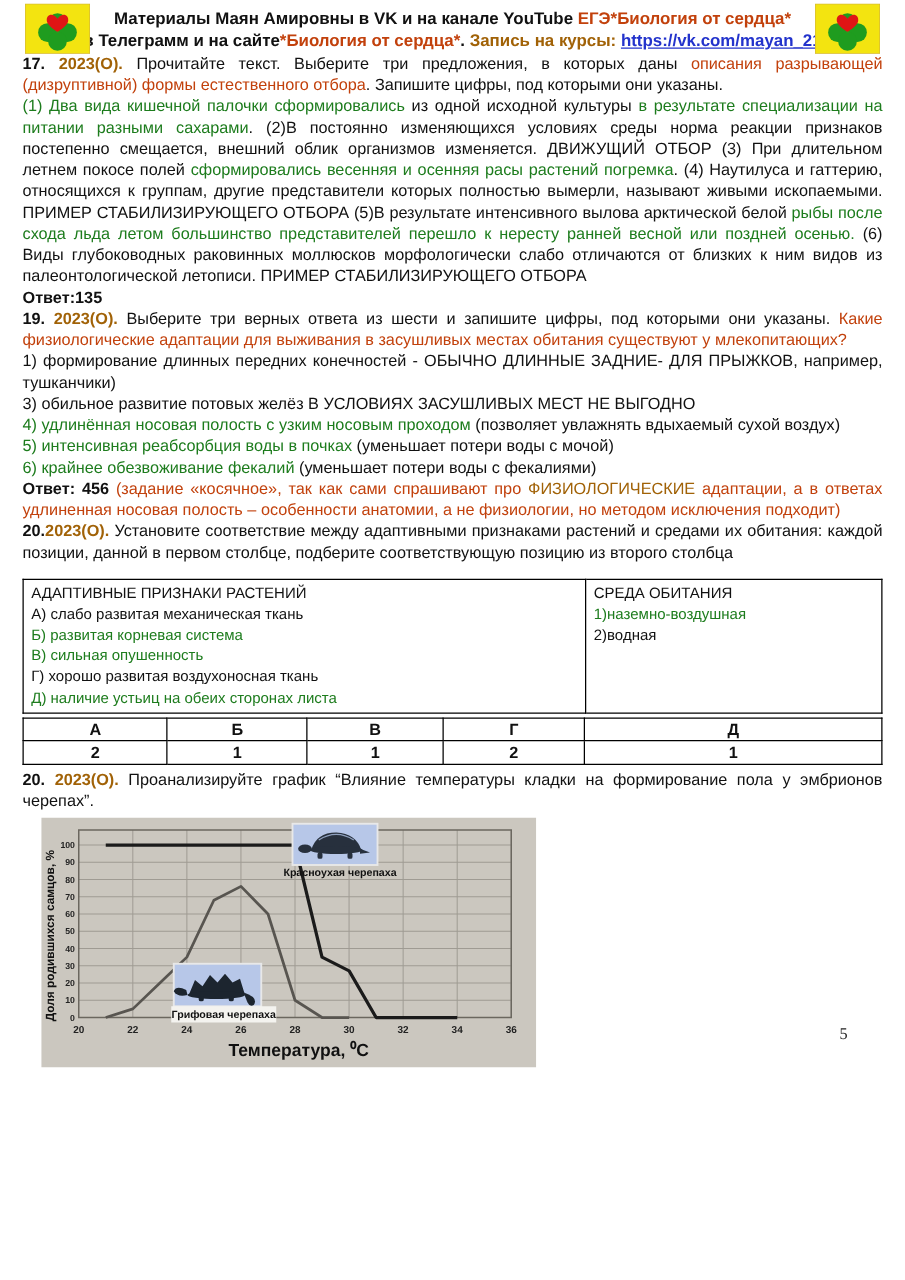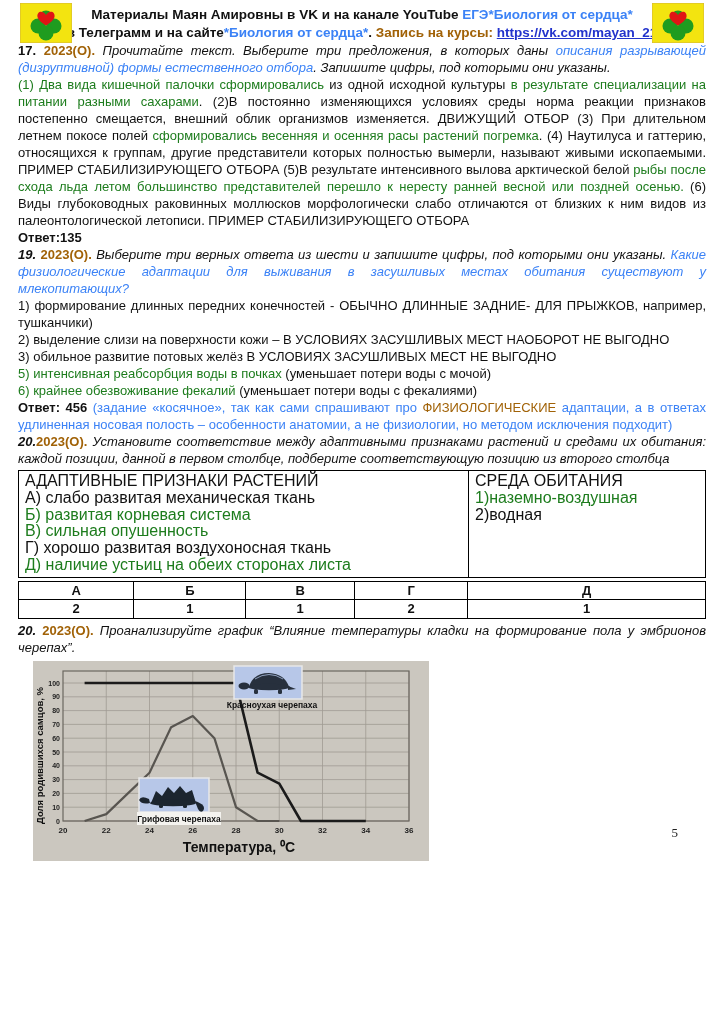--- a/index.html
+++ b/index.html
@@ -11,29 +11,29 @@
   .page{padding:6px 18px 0 18px;position:relative}
   
   .hdr{text-align:center;font-weight:bold;font-size:13.5px;line-height:18px;margin:0}
   .logo{position:absolute;top:3px;width:52px;height:40px}
   .logo.left{left:20px}
   .logo.right{left:652px}
   
   p.txt{margin:0;font-size:13px;line-height:17px;text-align:justify}
   p.tight{text-align:left}
   .c-green{color:#1d7c1d}
-  .c-blue{color:#3b82f6}
+  .c-blue{color:#c2410c}
   .c-red{color:#a16207}
   .c-link{color:#2333cc}
   .u{}
   .b{font-weight:700}
-  .i{font-style:italic}
+  .i{}
   a.seg-link{color:#2333cc;text-decoration:underline;cursor:pointer}
   
-  .q19table{width:100%;border-collapse:collapse;margin-top:3px;font-size:16px}
+  .q19table{width:100%;border-collapse:collapse;margin-top:13px;font-size:12px}
   .q19table td{border:1.6px solid #000;vertical-align:top;padding:2px 6px 3px 6px;line-height:16.8px}
   .q19table .item{white-space:nowrap}
   .anstable{width:100%;border-collapse:collapse;margin-top:3px;font-size:13px;text-align:center}
   .anstable td{border:1.6px solid #000;line-height:17.5px;font-weight:bold;padding:0}
   
   .chart-wrap{margin:5px 0 0 15px;width:396px}
   svg text{font-family:"Liberation Sans",sans-serif}
   .tick{font-size:7px;font-weight:bold;fill:#222}
   .xtick{font-size:8px}
   .clabel{font-size:8.5px;font-weight:bold;fill:#111}
@@ -72,22 +72,22 @@
   </div>
   <p class="hdr"><span class="b">Материалы Маян Амировны в VK и на канале YouTube </span><span class="c-blue b">ЕГЭ*Биология от сердца*</span></p>
   <p class="hdr"><span class="b">в Телеграмм и на сайте</span><span class="c-blue b">*Биология от сердца*</span><span class="b">. </span><span class="c-red b">Запись на курсы: </span><a href="#" class="c-link u seg-link">https://vk.com/mayan_21</a></p>
 
   <p class="txt"><span class="b">17. </span><span class="c-red b">2023(О). </span><span class="i">Прочитайте текст. Выберите три предложения, в которых даны </span><span class="c-blue i">описания разрывающей (дизруптивной) формы естественного отбора</span><span class="i">. Запишите цифры, под которыми они указаны.</span></p>
   <p class="txt"><span class="c-green">(1) </span><span class="c-green u">Два вида кишечной палочки</span><span class="c-green"> сформировались </span><span>из одной исходной культуры </span><span class="c-green">в результате специализации </span><span class="c-green u">на питании разными сахарами</span><span>. (2)В постоянно изменяющихся условиях среды норма реакции признаков </span><span class="u">постепенно смещается, внешний облик организмов изменяется.</span><span> ДВИЖУЩИЙ ОТБОР (3) При длительном летнем покосе полей </span><span class="c-green">сформировались </span><span class="c-green u">весенняя и осенняя расы</span><span class="c-green"> растений погремка</span><span>. (4) Наутилуса и гаттерию, относящихся к группам, другие представители которых полностью вымерли, называют живыми ископаемыми. ПРИМЕР СТАБИЛИЗИРУЮЩЕГО ОТБОРА (5)В результате интенсивного вылова арктической белой </span><span class="c-green">рыбы после схода льда летом большинство представителей перешло к нересту </span><span class="c-green u">ранней весной или поздней осенью.</span><span> (6) Виды глубоководных раковинных моллюсков </span><span class="u">морфологически слабо отличаются от близких к ним видов из палеонтологической летописи.</span><span> ПРИМЕР СТАБИЛИЗИРУЮЩЕГО ОТБОРА</span></p>
   <p class="txt tight b">Ответ:135</p>
 
   <p class="txt"><span class="b i">19. </span><span class="c-red b">2023(О). </span><span class="i">Выберите три верных ответа из шести и запишите цифры, под которыми они указаны. </span><span class="c-blue i">Какие физиологические адаптации для выживания в засушливых местах обитания существуют у млекопитающих?</span></p>
   <p class="txt"><span>1) формирование длинных передних конечностей - ОБЫЧНО ДЛИННЫЕ ЗАДНИЕ- ДЛЯ ПРЫЖКОВ, например, тушканчики)</span></p>
-  <p class="txt"><span>2) выделение </span><span class="u">слизи </span><span>на поверхности кожи – В УСЛОВИЯХ ЗАСУШЛИВЫХ МЕСТ НАОБОРОТ НЕ ВЫГОДНО</span></p>
   <p class="txt"><span>3) обильное развитие потовых желёз В УСЛОВИЯХ ЗАСУШЛИВЫХ МЕСТ НЕ ВЫГОДНО</span></p>
+  <p class="txt"><span class="c-green">4) удлинённая носовая полость с узким носовым проходом</span><span> (позволяет увлажнять вдыхаемый сухой воздух)</span></p>
   <p class="txt"><span class="c-green">5) интенсивная реабсорбция воды в почках</span><span> (уменьшает потери воды с мочой)</span></p>
   <p class="txt"><span class="c-green">6) крайнее обезвоживание фекалий</span><span> (уменьшает потери воды с фекалиями)</span></p>
   <p class="txt"><span class="b">Ответ: 456 </span><span class="c-blue">(задание «косячное», так как сами спрашивают про </span><span class="c-red">ФИЗИОЛОГИЧЕСКИЕ</span><span class="c-blue"> адаптации, а в ответах удлиненная носовая полость – особенности анатомии, а не физиологии, но методом исключения подходит)</span></p>
 
   <p class="txt"><span class="b i">20.</span><span class="c-red b">2023(О). </span><span class="i">Установите соответствие между адаптивными признаками растений и средами их обитания: каждой позиции, данной в первом столбце, подберите соответствующую позицию из второго столбца</span></p>
 
   <table class="q19table">
     <tbody>
         <tr>
       <td style="width:65.5%">

